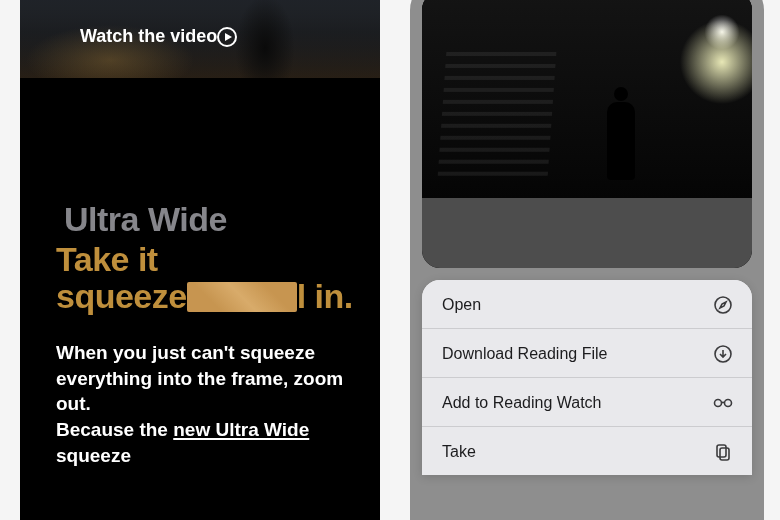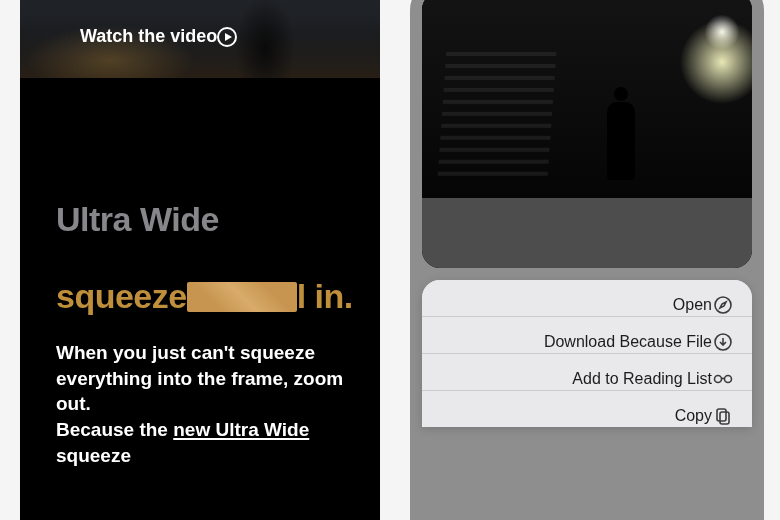--- a/index.html
+++ b/index.html
@@ -24,21 +24,21 @@
       linear-gradient(180deg, rgba(30,34,40,0.9) 0%, rgba(10,10,10,0.2) 100%);
   }
   .video-cta {
     position:absolute; left:60px; top:126px; display:flex; align-items:center; gap:0;
     color:#fff; font-size:18px; font-weight:600;
   }
   .play-icon { width:20px; height:20px; border:2px solid #fff; border-radius:50%; display:flex; align-items:center; justify-content:center; }
   .play-icon::after { content:""; border-left:7px solid #fff; border-top:4px solid transparent; border-bottom:4px solid transparent; margin-left:2px; }
 
   .headline-block { position:absolute; left:36px; top:300px; width:308px; }
-  .h-eyebrow { color:#86868b; font-size:34px; font-weight:700; letter-spacing:-0.5px; }
+  .h-eyebrow { color:#86868b; font-size:34px; font-weight:700; letter-spacing:-0.5px;margin-left:8px; }
   .h-main { color:#bf8f3c; font-size:34px; font-weight:700; line-height:1.08; letter-spacing:-0.5px; margin-top:2px; }
   .censor { display:inline-block; width:110px; height:30px; background:#d3a05a; background-image:linear-gradient(45deg,#c79550 25%,#d8ab6a 50%,#c79550 75%); vertical-align:-4px; border-radius:2px; }
   .body-copy { position:absolute; left:36px; top:440px; width:310px; color:#fff; font-size:19px; font-weight:700; line-height:1.35; }
   .uline { text-decoration: underline; text-decoration-thickness:2px; text-underline-offset:2px; }
 
   
   .right-col {
     position:absolute; left:410px; top:-20px; width:354px; height:700px;
     background:#8e8e8e; border-radius:30px;
   }
@@ -73,22 +73,22 @@
     opacity:0.6;
   }
   .letterbox { position:absolute; left:0; right:0; top:206px; height:70px; background:#4d4d4d; }
 
   .menu {
     position:absolute; left:12px; top:300px; width:330px;
     background:#e9e9ec; border-radius:18px 18px 0 0; overflow:hidden;
     box-shadow: 0 2px 10px rgba(0,0,0,0.15);
   }
   .menu-item {
-    display:flex; align-items:center; justify-content:flex-end;
-    padding:14px 18px 0 20px; font-size:16px; color:#1c1c1e; border-bottom:1px solid rgba(0,0,0,0.12);
+    display:flex; align-items:center; justify-content:space-between;
+    padding:14px 18px 12px 20px; font-size:16px; color:#1c1c1e; border-bottom:1px solid rgba(0,0,0,0.12);
     background:#e9e9ec;
   }
   .menu-item:last-child{ border-bottom:none; }
   .mi-icon { width:22px; height:22px; display:flex; align-items:center; justify-content:center; color:#3c3c3e; }
   .ic-stroke { stroke:#3c3c3e; stroke-width:1.6; fill:none; }
 </style>
 </head>
 <body>
 
 <div class="canvas">
@@ -96,21 +96,21 @@
   <div class="left-col">
     <div class="video-hero"></div>
     <div class="video-cta">
       <span>Watch the video</span>
       <span class="play-icon"></span>
     </div>
 
     <div class="headline-block">
       <div class="h-eyebrow">Ultra Wide</div>
       <div class="h-main">
-        <br>
+        <span>Take it</span><br>
         <span>squeeze</span><span class="censor"></span><span>l in.</span>
       </div>
     </div>
 
     <div class="body-copy">
       <span>When you just can't squeeze</span><br>
       <span>everything into the frame, zoom out.</span><br>
       <span>Because the </span><span class="uline">new Ultra Wide</span><span> squeeze</span>
     </div>
   </div>
@@ -128,40 +128,40 @@
       <div class="menu-item">
         <span>Open</span>
         <span class="mi-icon">
           <svg width="20" height="20" viewBox="0 0 20 20">
               <circle cx="10" cy="10" r="8" class="ic-stroke"></circle>
               <path d="M13 7 L9 9 L7 13 L11 11 Z" class="ic-stroke"></path>
             </svg>
         </span>
       </div>
       <div class="menu-item">
-        <span>Download Because File</span>
+        <span>Download Reading File</span>
         <span class="mi-icon">
           <svg width="20" height="20" viewBox="0 0 20 20">
               <circle cx="10" cy="10" r="8" class="ic-stroke"></circle>
               <path d="M10 6 V12 M7 10 L10 13 L13 10" class="ic-stroke"></path>
             </svg>
         </span>
       </div>
       <div class="menu-item">
-        <span>Add to Reading List</span>
+        <span>Add to Reading Watch</span>
         <span class="mi-icon">
           <svg width="22" height="20" viewBox="0 0 22 20">
               <circle cx="6" cy="10" r="3.5" class="ic-stroke"></circle>
               <circle cx="16" cy="10" r="3.5" class="ic-stroke"></circle>
               <path d="M9.5 10 Q11 8.5 12.5 10" class="ic-stroke"></path>
             </svg>
         </span>
       </div>
       <div class="menu-item">
-        <span>Copy</span>
+        <span>Take</span>
         <span class="mi-icon">
           <svg width="20" height="20" viewBox="0 0 20 20">
               <rect x="4" y="3" width="9" height="12" rx="2" class="ic-stroke"></rect>
               <rect x="7" y="6" width="9" height="12" rx="2" class="ic-stroke"></rect>
             </svg>
         </span>
       </div>
 
     </div>
   </div>

